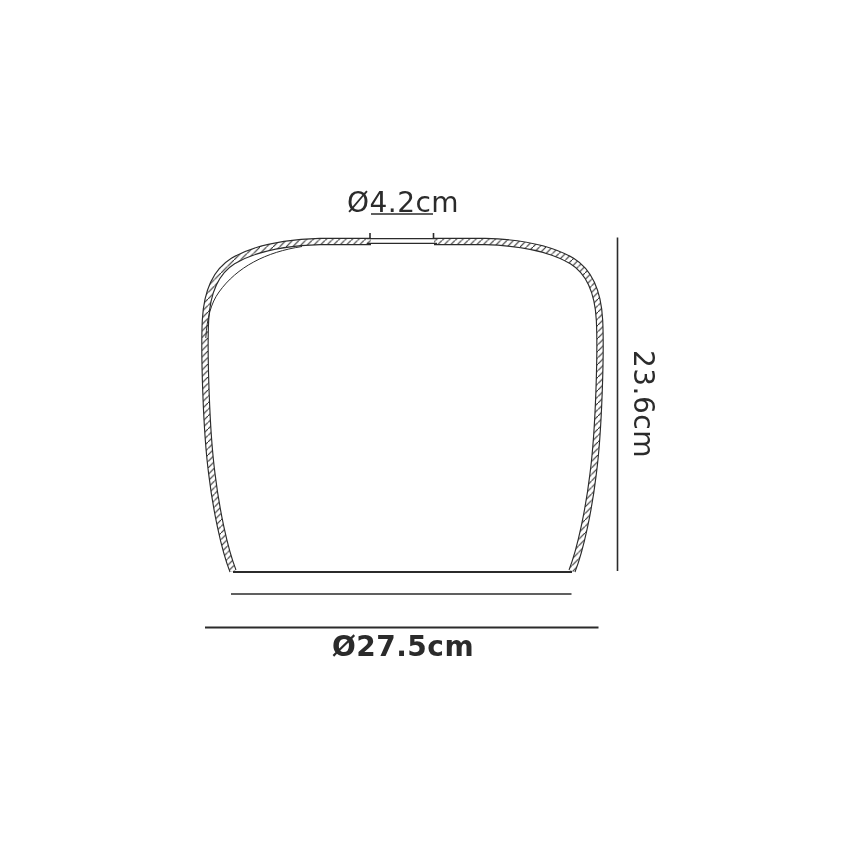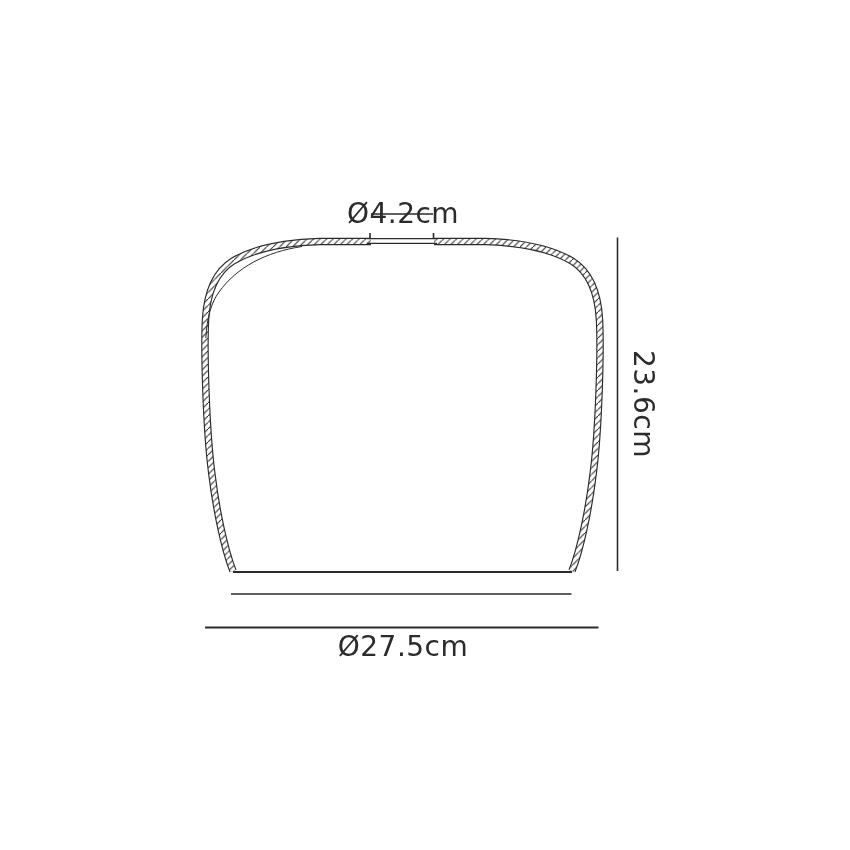--- a/index.html
+++ b/index.html
@@ -26,39 +26,40 @@
     position: absolute;
     color: #2b2b2b;
     font-size: 28px;
     line-height: 30px;
     text-align: center;
     white-space: nowrap;
     letter-spacing: 0.5px;
   }
   .dim-label--top {
     left: 303px;
-    top: 199px;
+    top: 188px;
     width: 200px;
   }
   .dim-label--height {
     left: 543px;
     top: 389px;
     width: 200px;
     transform: rotate(90deg);
     transform-origin: 50% 50%;
   }
   .dim-label--base-inner {
     left: 302px;
     top: 597px;
     width: 200px;
   }
   .dim-label--base-outer {
     left: 303px;
     top: 632px;
     width: 200px;
+    font-weight: bold;
   }
 </style>
 </head>
 <body>
 
 <div class="canvas">
 
   <svg class="drawing-svg" viewBox="0 0 850 850" aria-hidden="true">
     <defs>
       <pattern id="bandHatch" patternUnits="userSpaceOnUse" width="6.5" height="6.5">

